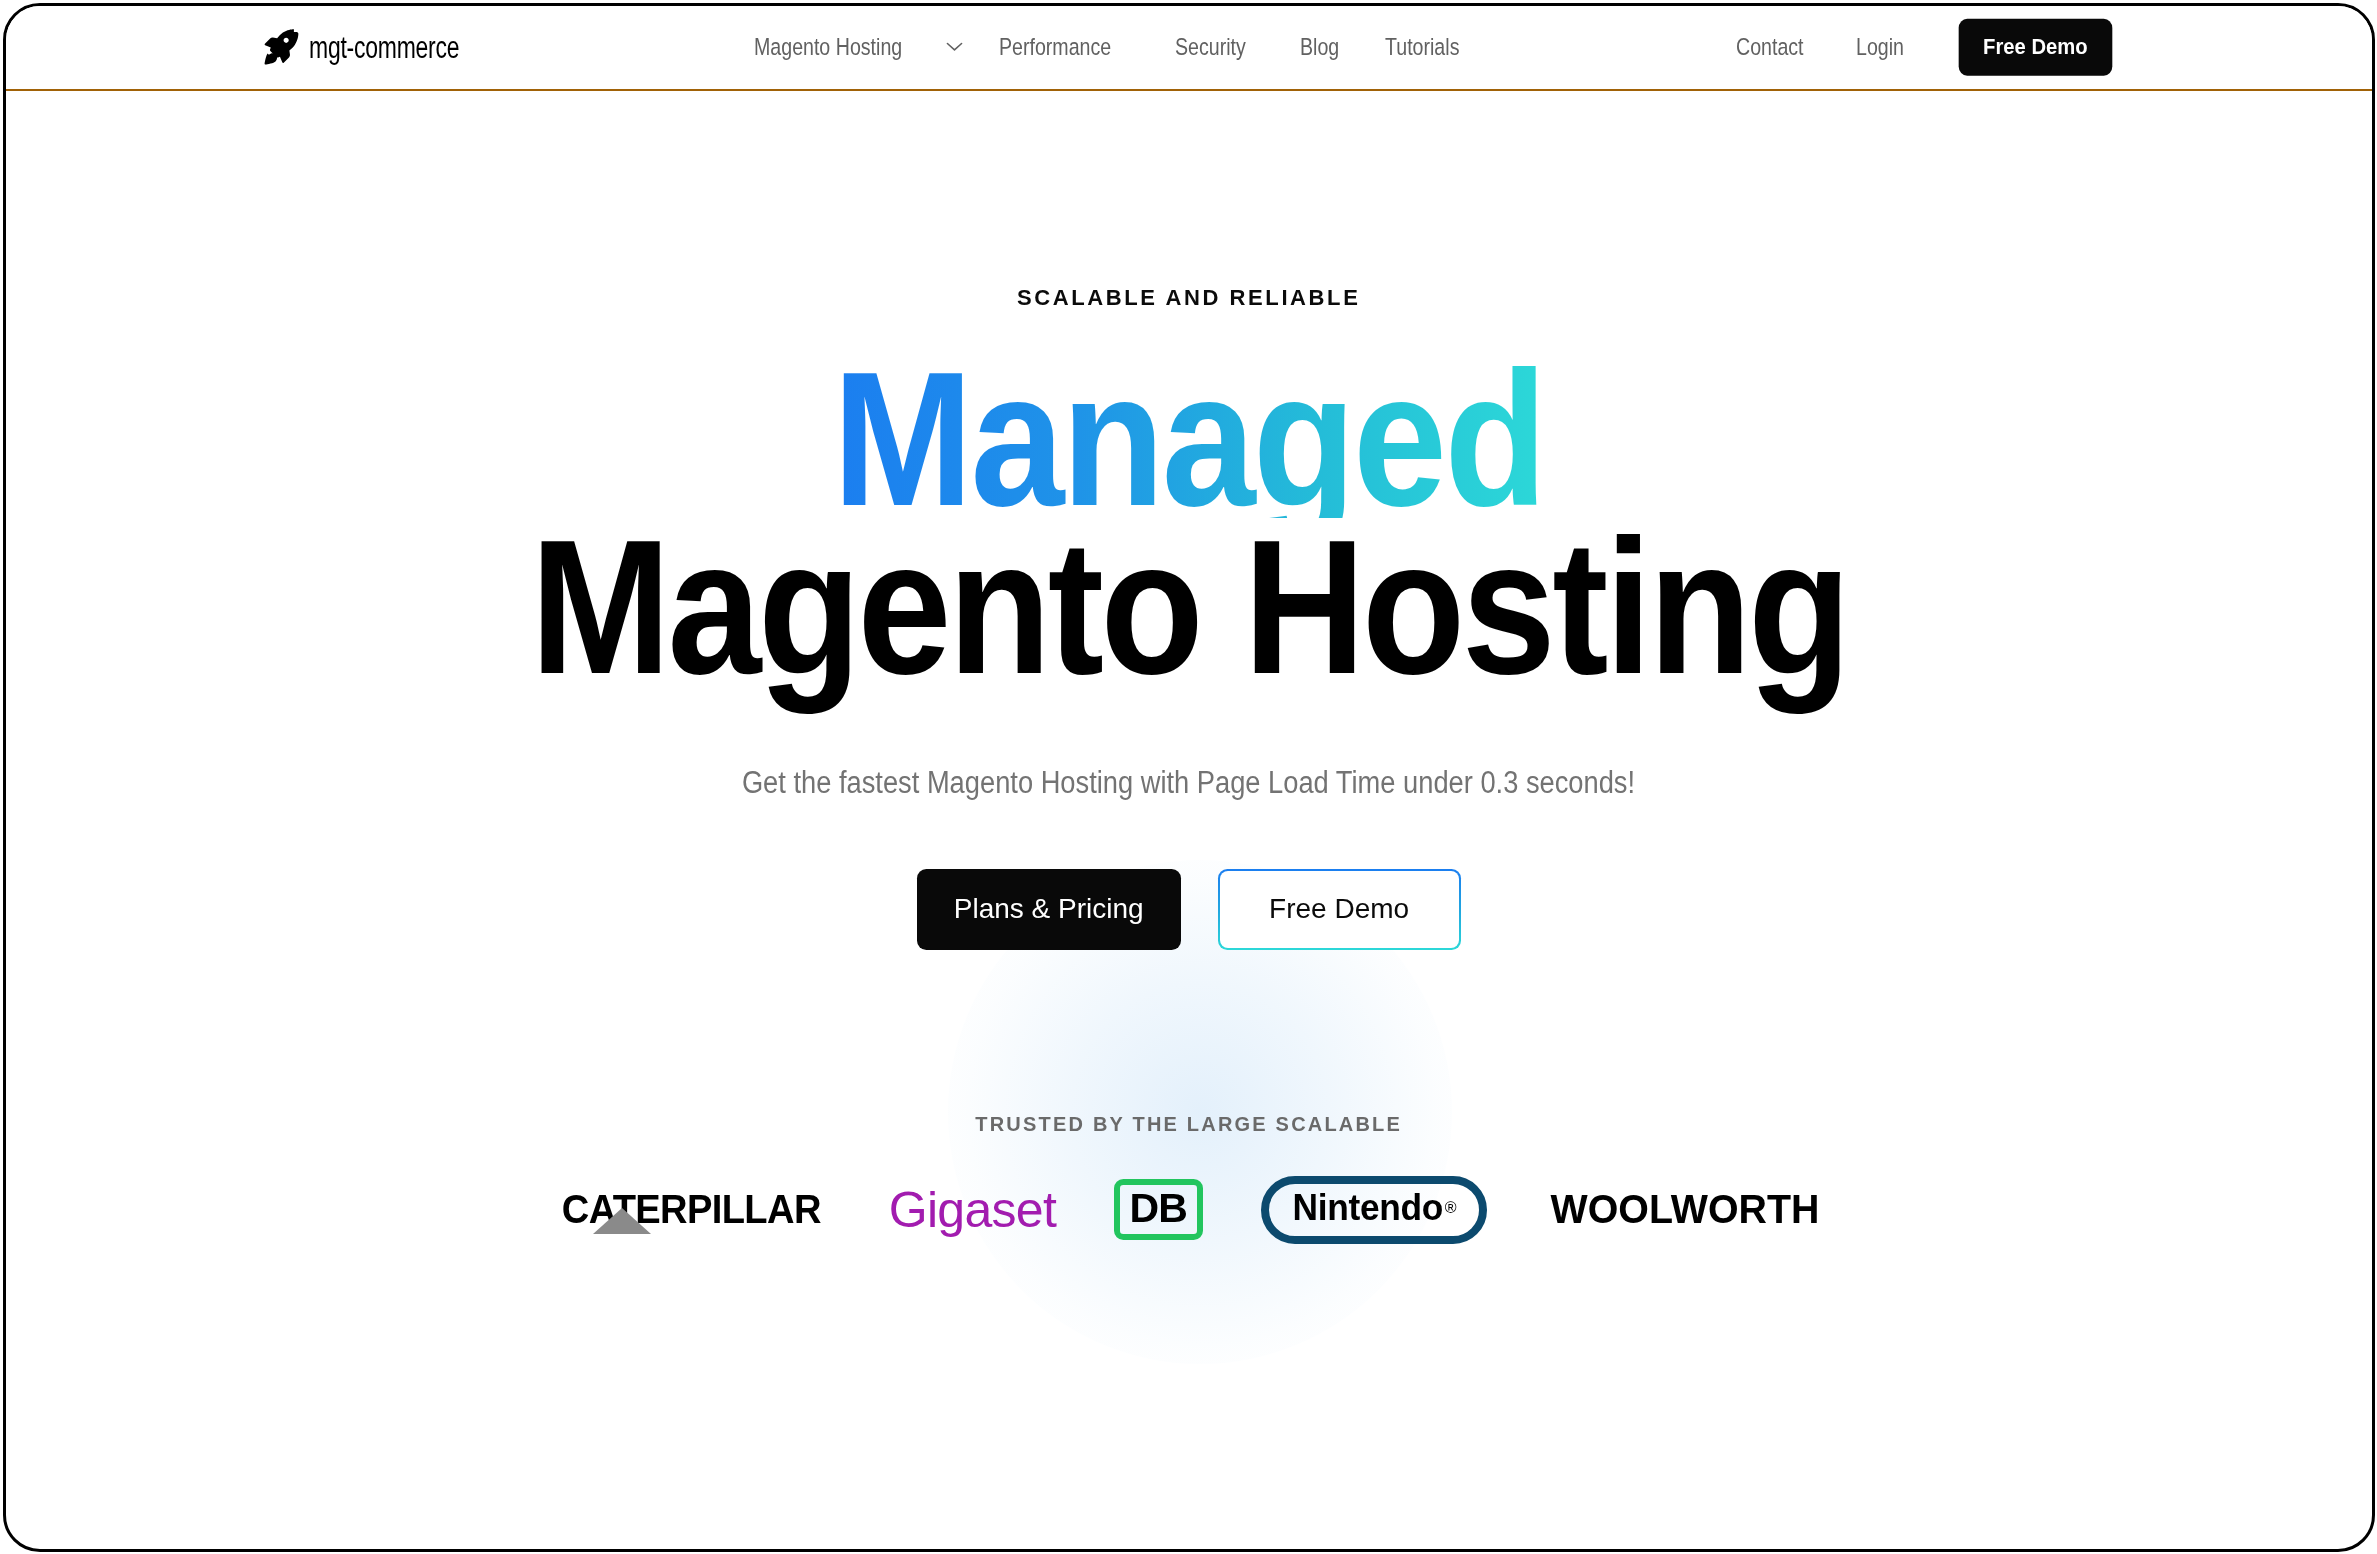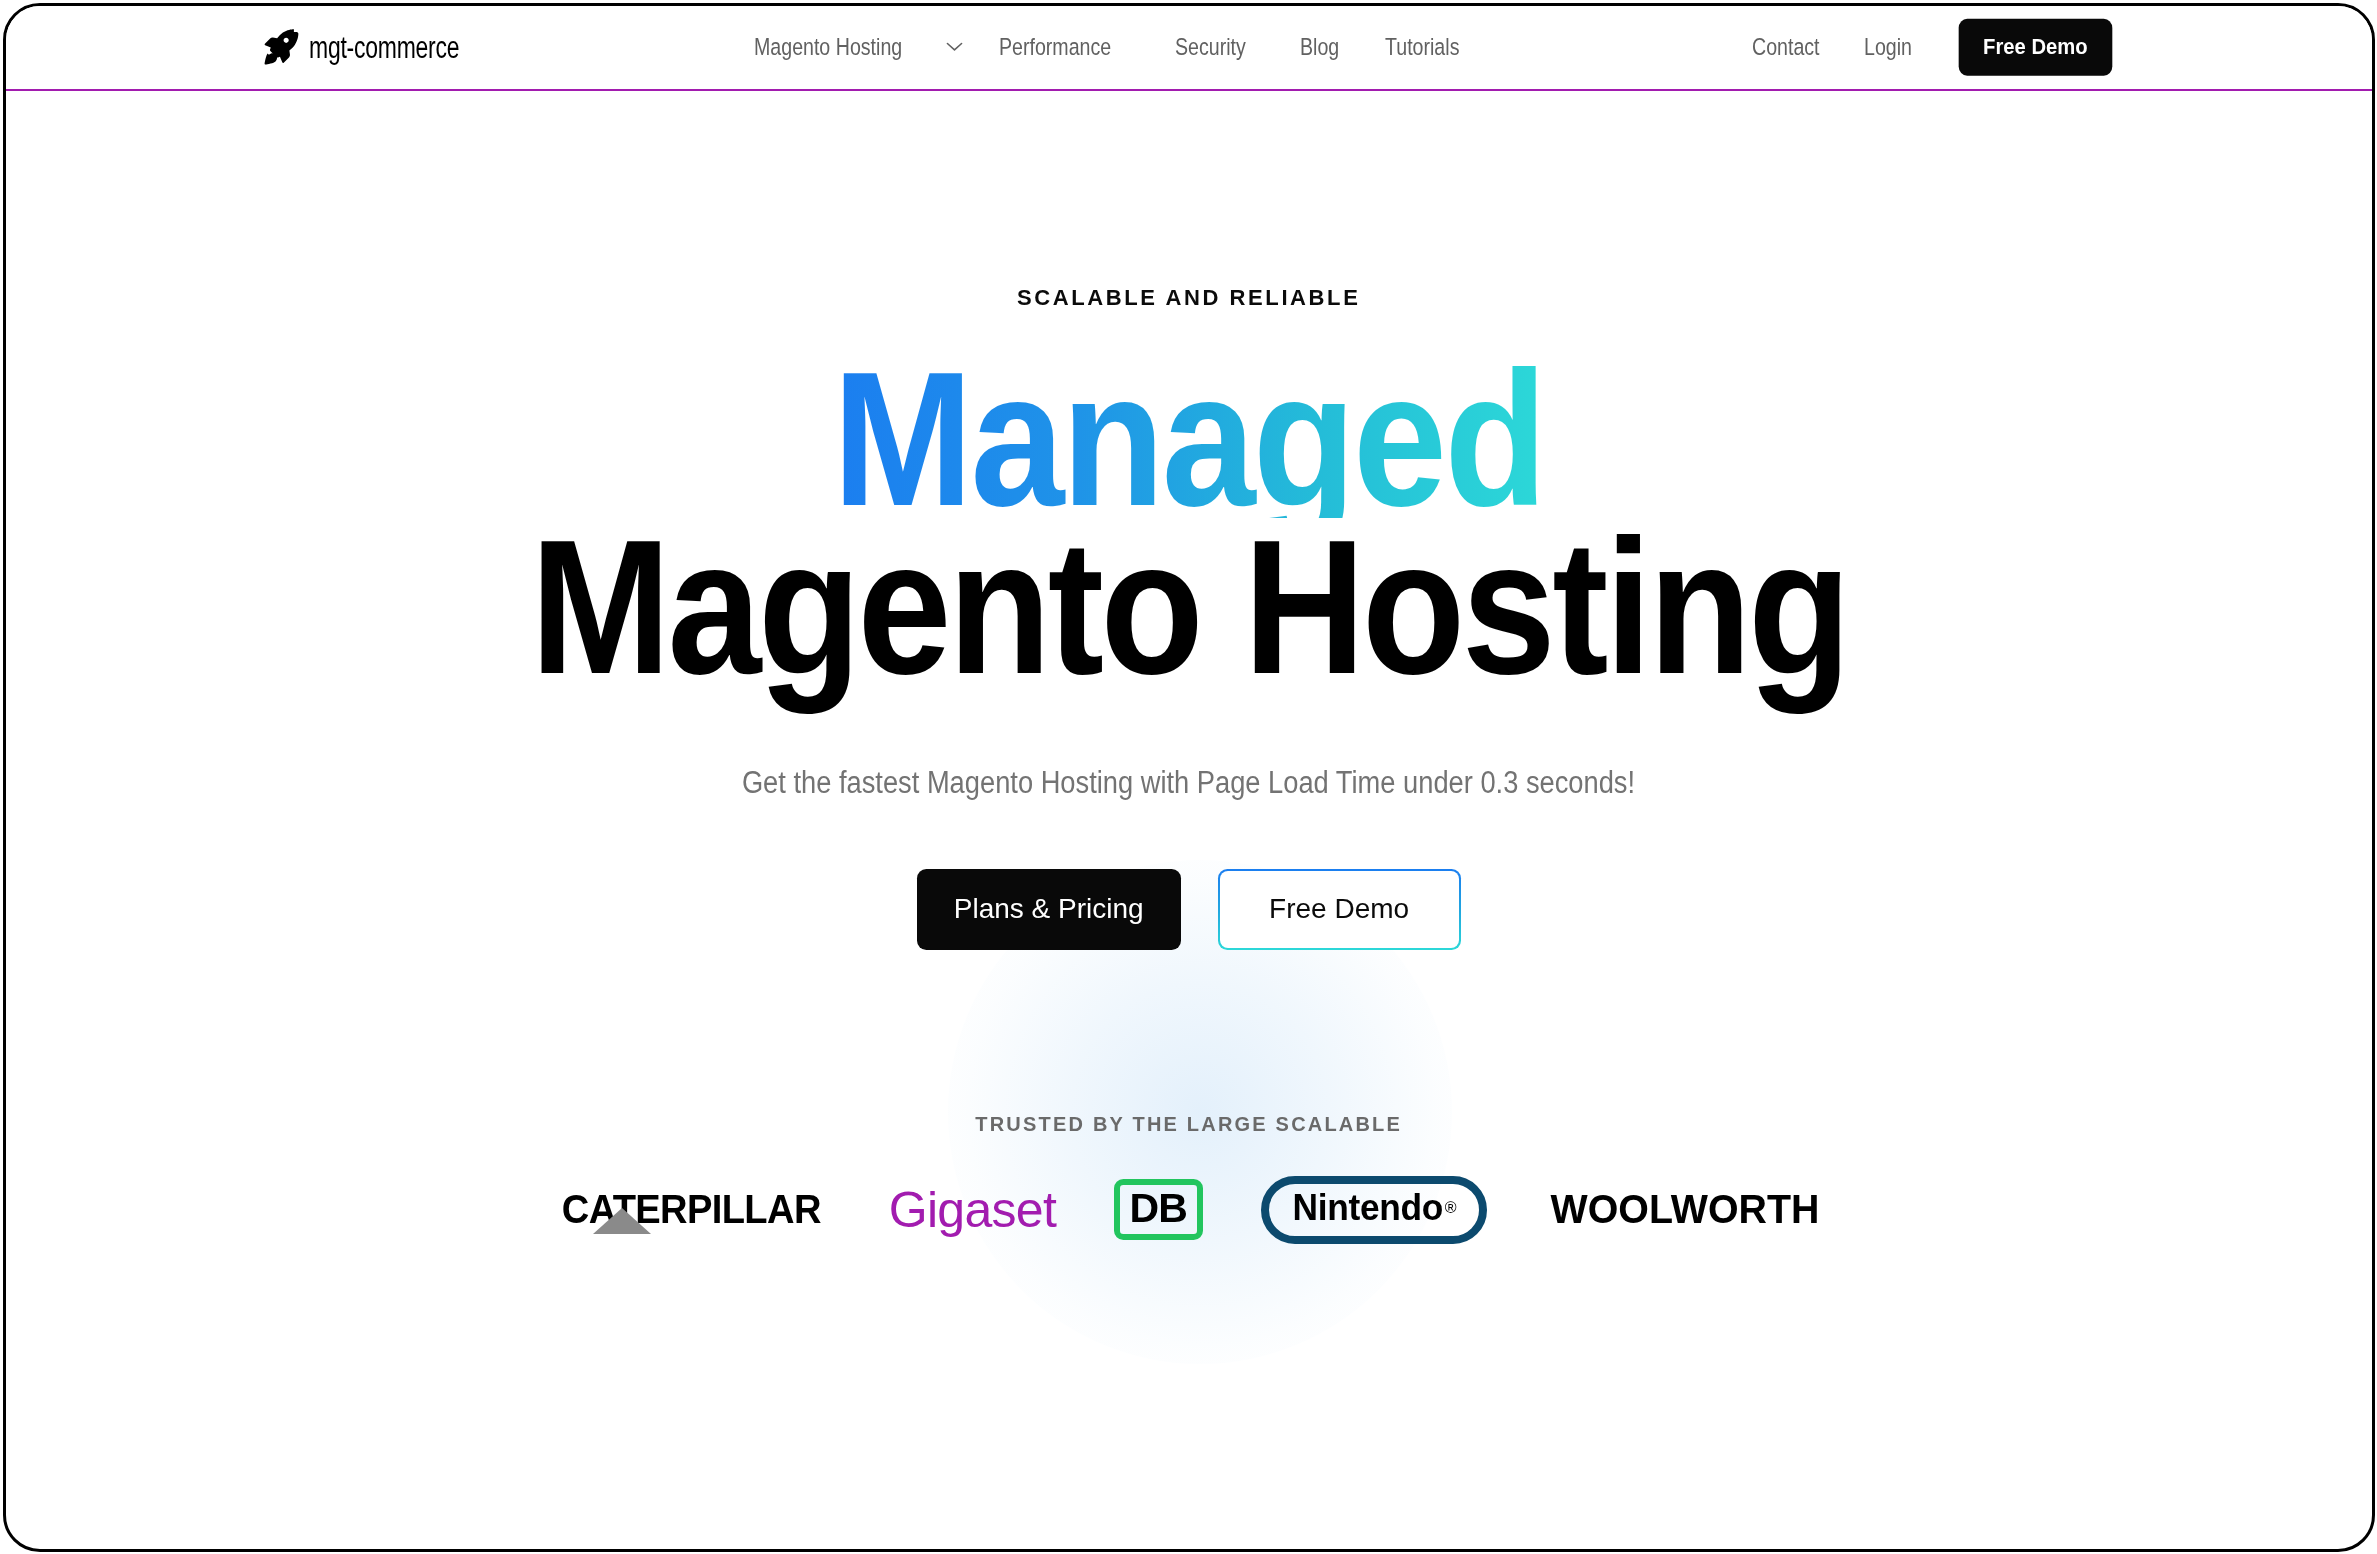--- a/index.html
+++ b/index.html
@@ -19,21 +19,21 @@
     border-radius:37px;
     background:#ffffff;
     overflow:hidden;
   }
 
   
   .header {
     position:absolute; left:0; top:0;
     width:100%; height:85px;
     display:flex; align-items:center;
-    border-bottom:2px solid #a21caf;
+    border-bottom:2px solid #a16207;
     background:#ffffff;
     z-index:20;
   }
   .brand {
     position:absolute; left:253px; top:50%;
     transform:translateY(-50%);
     display:flex; align-items:center; gap:9.3px;
   }
   .rocket { width:41px; height:41px; display:block; flex:none; }
   .brand-name {
@@ -52,21 +52,21 @@
     font-size:24.5px; color:#616161; white-space:nowrap;
     transform:scaleX(0.80); transform-origin:left center;
     cursor:pointer; display:inline-block;
   }
   .nav-item-dd { display:flex; align-items:center; gap:7.3px; cursor:pointer; }
   .chev { width:17px; height:10px; flex:none; }
 
   .nav-right {
     position:absolute; right:253px; top:50%;
     transform:translateY(-50%);
-    display:flex; align-items:center; gap:28px;
+    display:flex; align-items:center; gap:36px;
   }
   .btn-header-demo {
     background:#090909; color:#ffffff;
     font-size:22px; font-weight:700;
     border:none; border-radius:9.3px;
     padding:14.6px 26.5px 16px;
     cursor:pointer; white-space:nowrap;
     transform:scaleX(0.92);
   }
 

